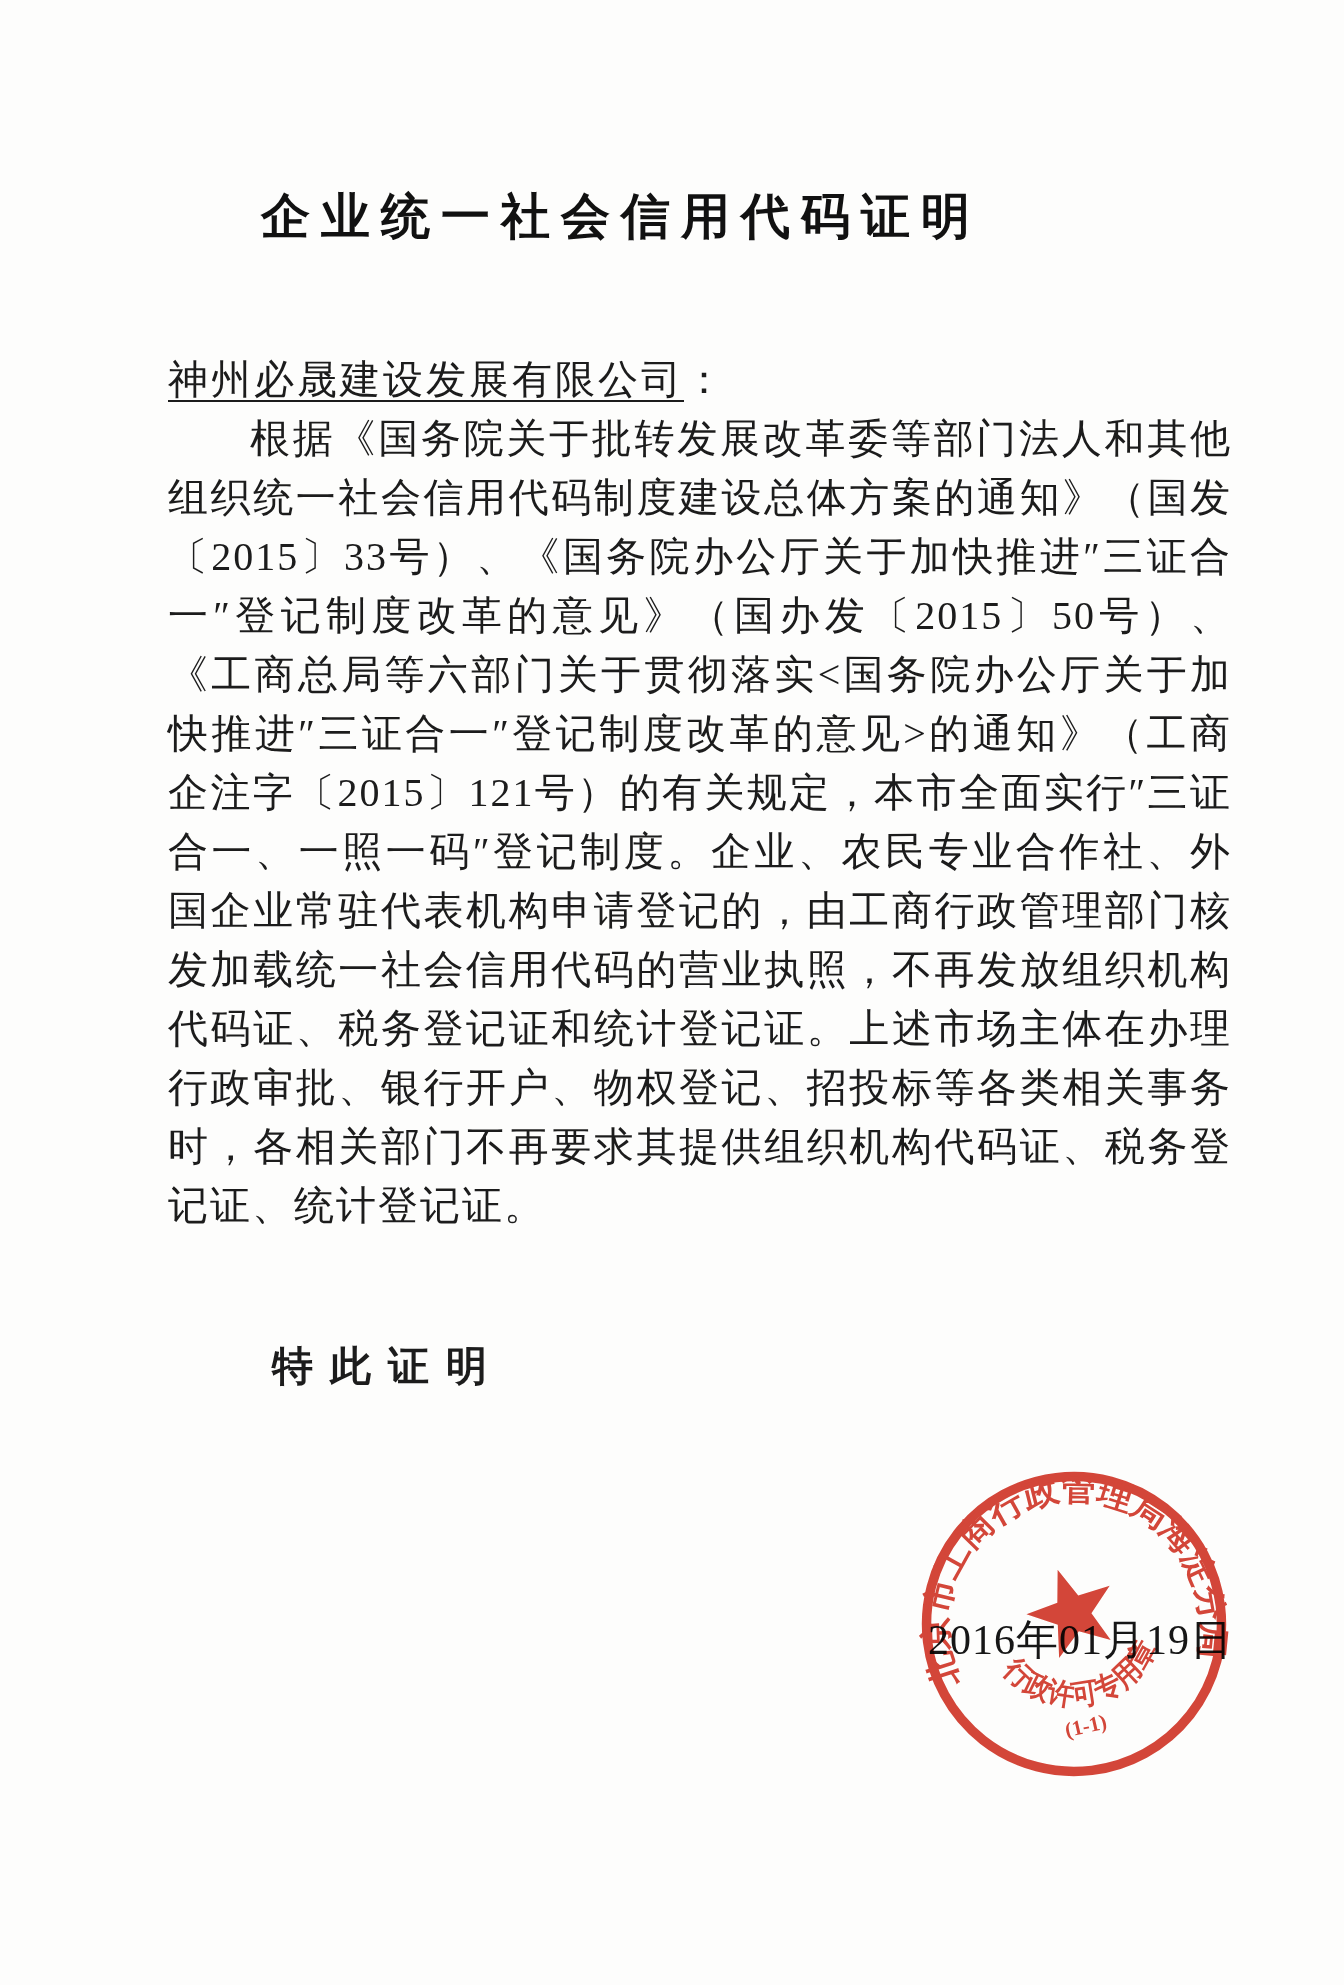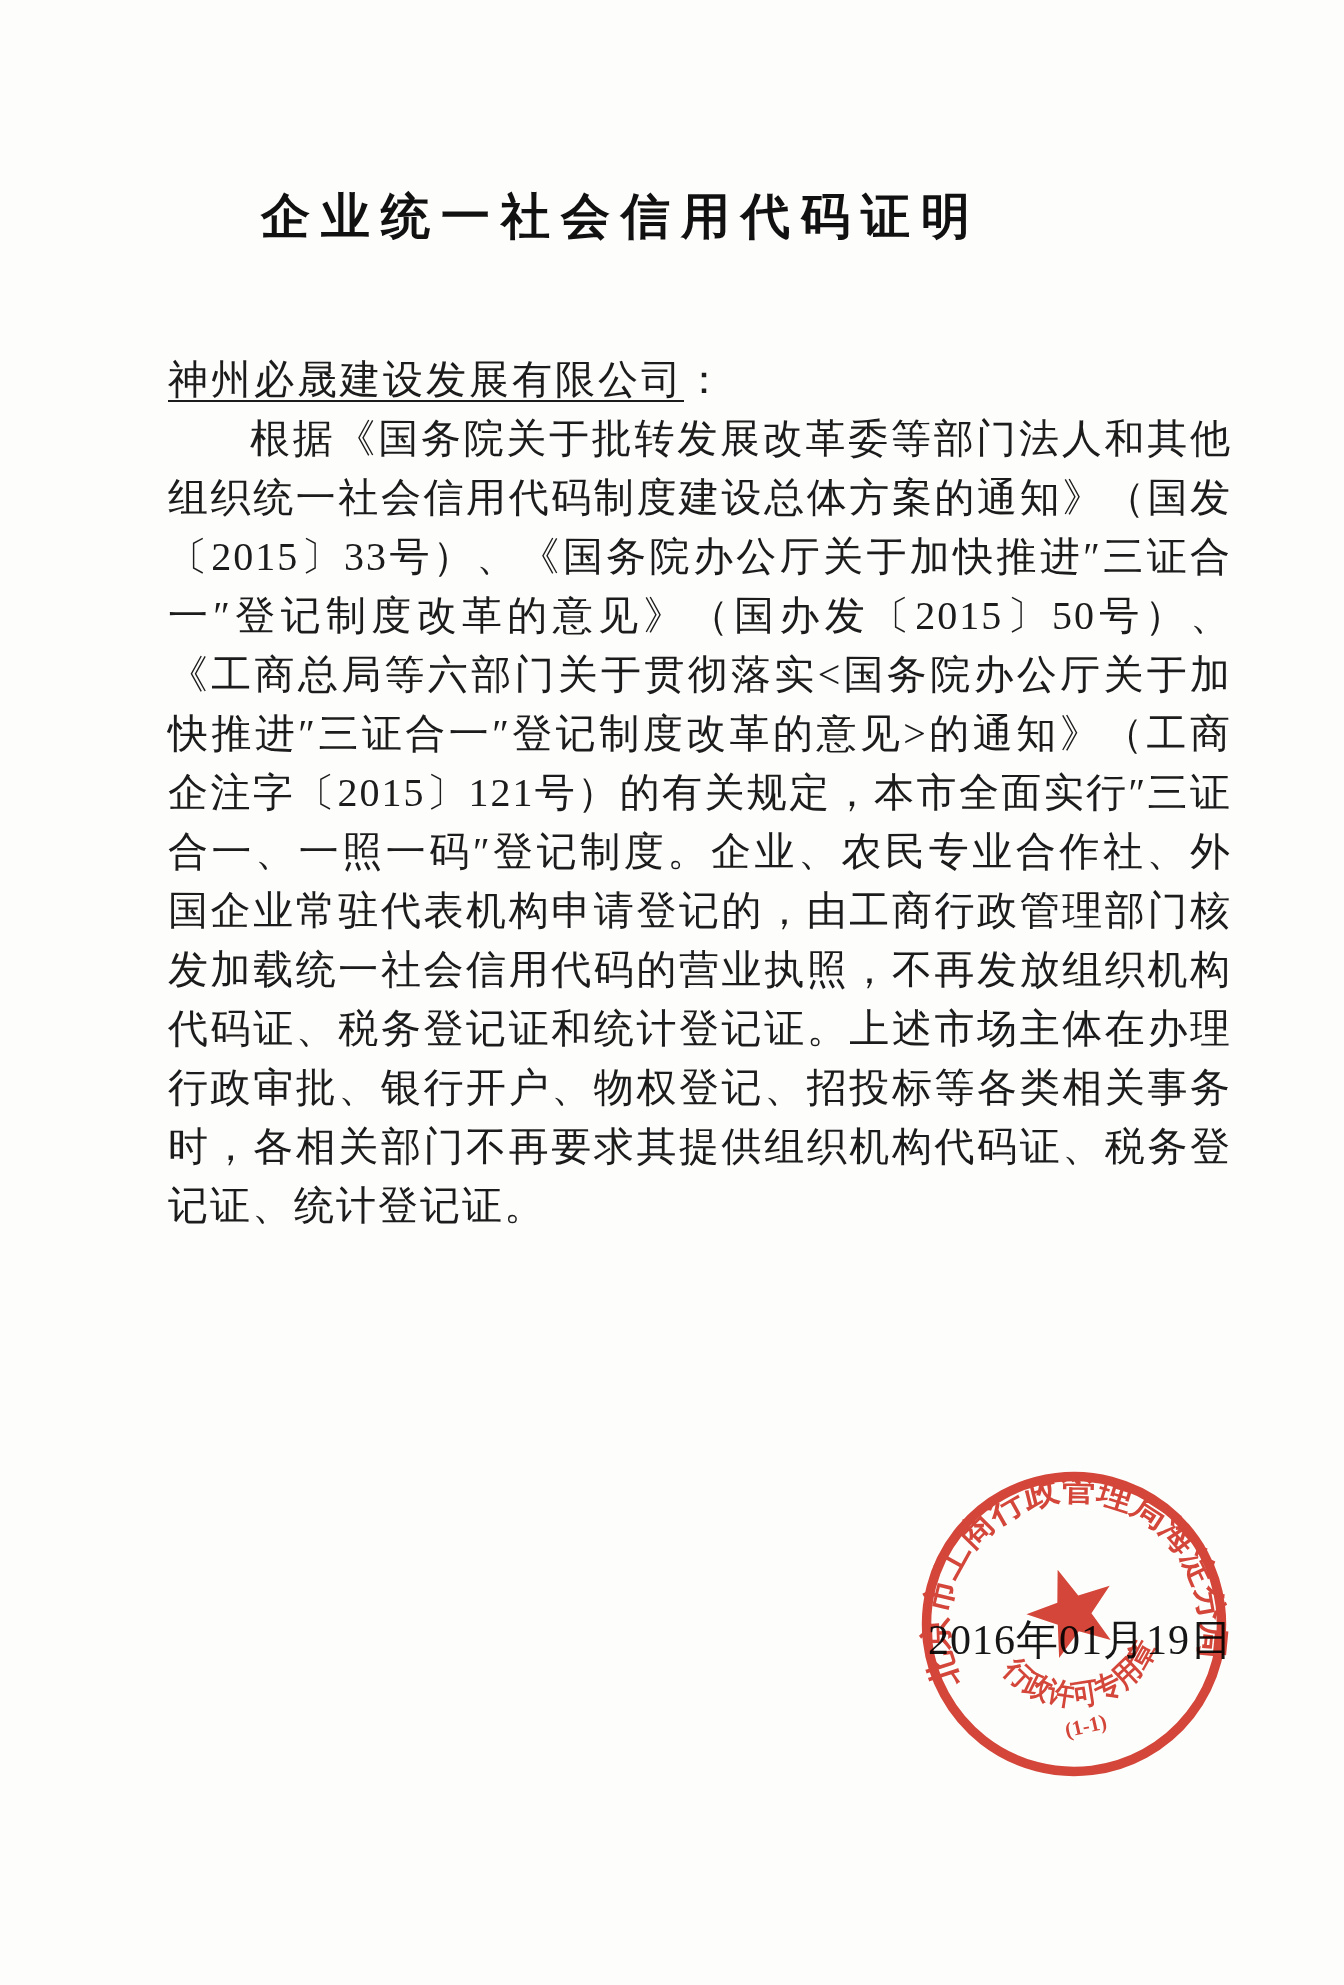--- a/index.html
+++ b/index.html
@@ -75,20 +75,21 @@
 <div class="page">
 
   <h1 class="title">企业统一社会信用代码证明</h1>
 
   <div class="body-text">
     <p class="recipient-line"><span class="u">神州必晟建设发展有限公司</span><span>：</span></p>
 
 
     <p class="para">根据《国务院关于批转发展改革委等部门法人和其他组织统一社会信用代码制度建设总体方案的通知》（国发〔2015〕33号）、《国务院办公厅关于加快推进″三证合一″登记制度改革的意见》（国办发〔2015〕50号）、《工商总局等六部门关于贯彻落实&lt;国务院办公厅关于加快推进″三证合一″登记制度改革的意见&gt;的通知》（工商企注字〔2015〕121号）的有关规定，本市全面实行″三证合一、一照一码″登记制度。企业、农民专业合作社、外国企业常驻代表机构申请登记的，由工商行政管理部门核发加载统一社会信用代码的营业执照，不再发放组织机构代码证、税务登记证和统计登记证。上述市场主体在办理行政审批、银行开户、物权登记、招投标等各类相关事务时，各相关部门不再要求其提供组织机构代码证、税务登记证、统计登记证。</p>
 
+    <p class="closing">特此证明</p>
   </div>
 
   <div class="issue-date">2016年01月19日</div>
 
   <div class="seal-wrap">
     <svg viewBox="0 0 300 300" xmlns="http://www.w3.org/2000/svg">
       <defs>
         <path id="arcTop" d="M 36,194 A 121,121 0 1 1 264,194" fill="none"></path>
         <path id="arcBottom" d="M 77,184 A 84,84 0 0 0 223,184" fill="none"></path>
       </defs>

